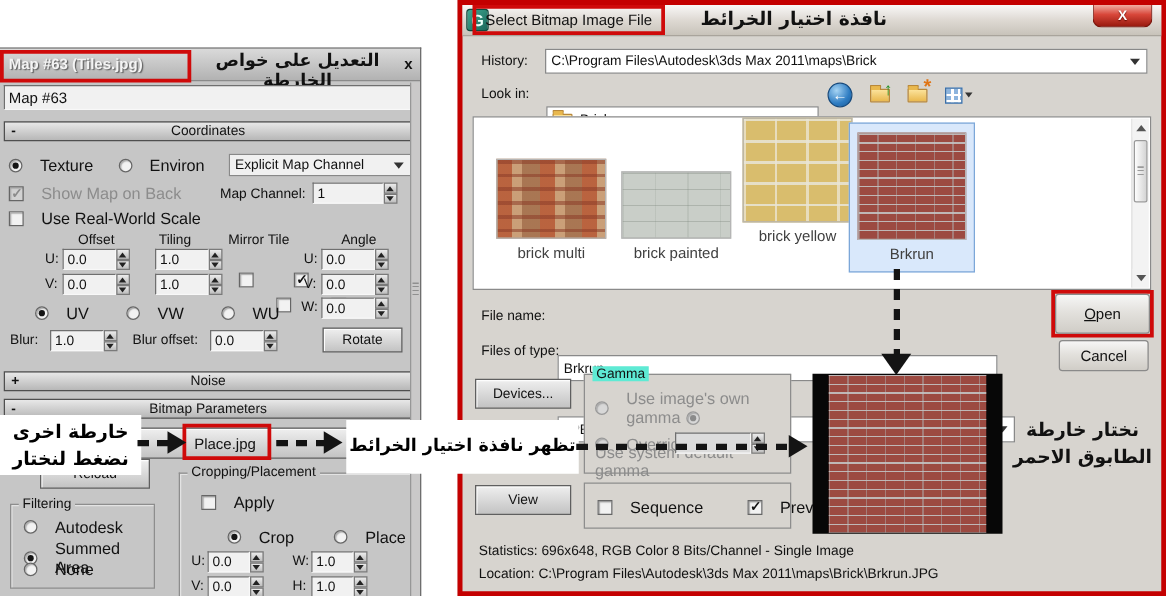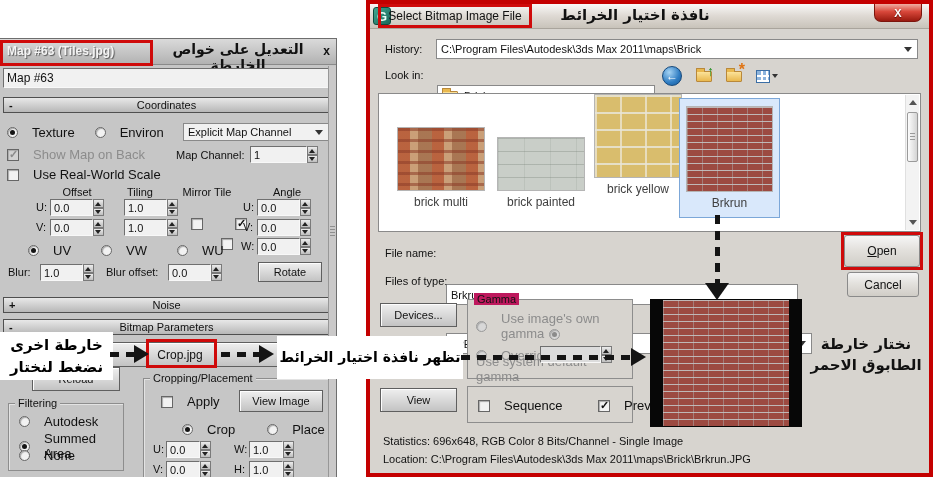--- a/index.html
+++ b/index.html
@@ -234,31 +234,30 @@
       <span class="pm">+</span>
       <span>Noise</span>
     </div>
 
     
     <div class="rt" style="top:280px;">
       <span class="pm">-</span>
       <span>Bitmap Parameters</span>
     </div>
 
-    <div class="abs btn" style="left:30px;top:303px;width:300px;height:25px;font-size:12px;">Crop.jpg</div>
+    <div class="abs btn" style="left:30px;top:303px;width:300px;height:25px;font-size:12px;">Place.jpg</div>
     <div class="abs btn" style="left:32px;top:328px;width:88px;height:24px;">Reload</div>
 
     
     <div class="grp" style="left:143px;top:339px;width:188px;height:100px;border-bottom:none;">
       <span class="lg">Cropping/Placement</span>
       <div class="row" style="left:17px;top:15px;">
         <span class="ck"></span>
         <span>Apply</span>
       </div>
-      <div class="abs btn" style="left:95px;top:11px;width:84px;height:22px;">View Image</div>
       <div class="row" style="left:38px;top:43px;">
         <span class="rad on"></span>
         <span>Crop</span>
         <span class="rad" style="margin-left:18px;"></span>
         <span>Place</span>
       </div>
       <div class="abs" style="left:9px;top:64px;">U:</div>
       <div class="abs sp" style="left:22px;top:62px;width:45px;">
           <span class="fv">0.0</span>
           <span class="spn">
@@ -392,21 +391,21 @@
           <span class="ul1" style="display:block;">Open</span>
         </div>
     </div>
     <div class="abs btn7" style="left:477px;top:268px;width:72px;height:25px;">Cancel</div>
 
     <div class="abs btn" style="left:10px;top:299px;width:77px;height:24px;">Devices...</div>
     <div class="abs btn" style="left:10px;top:347px;width:77px;height:24px;">Info...</div>
     <div class="abs btn" style="left:10px;top:384px;width:77px;height:24px;">View</div>
 
     <div class="grp" style="left:97px;top:295px;width:166px;height:80px;background:#d7d4cf;box-shadow:none;">
-      <span class="lg" style="background:#be185d;">Gamma</span>
+      <span class="lg" style="background:#5eead4;">Gamma</span>
       <div class="row" style="left:8px;top:11px;">
         <span class="rad dis"></span>
         <span class="gray">Use image's own gamma</span>
       </div>
       <div class="row" style="left:8px;top:29px;flex-direction:column;">
         <span class="rad dis on"></span>
         <span class="gray">Use system default gamma</span>
       </div>
       <div class="row" style="left:8px;top:48px;">
         <span class="rad dis"></span>

